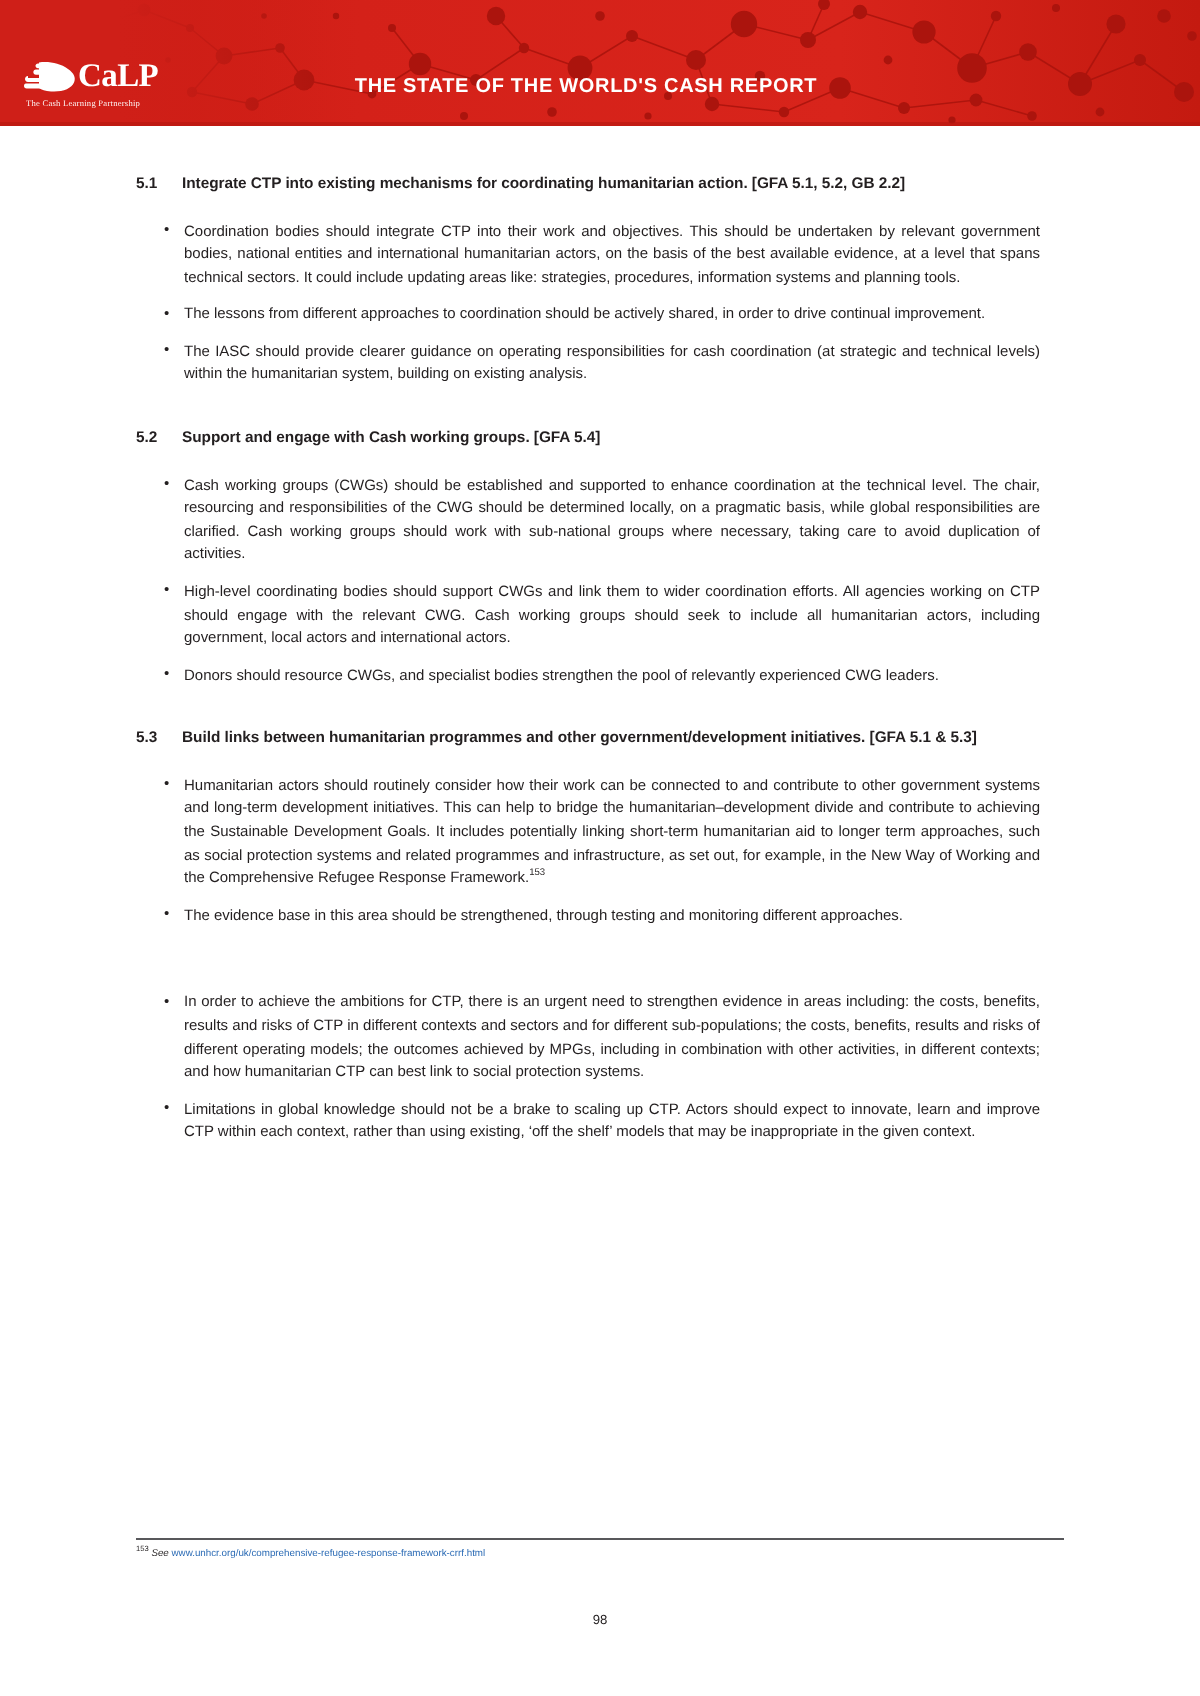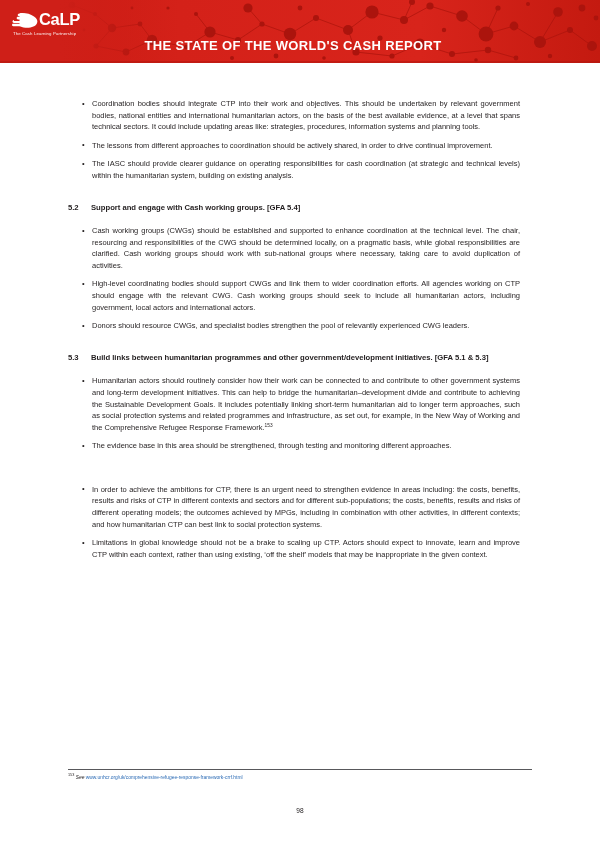--- a/index.html
+++ b/index.html
@@ -43,34 +43,35 @@
     width: 600px; height: 2px;
     background: #b3150f;
     opacity: .55;
   }
   .header-title {
     position: absolute;
     left: 0;
     top: 38px;
     width: 586px;
     text-align: center;
-    font-size: 13px;
+    font-size: 10px;
     letter-spacing: .35px;
     font-weight: 600;
     color: #ffffff;
     white-space: nowrap;
   }
 
   
   .logo {
     position: absolute;
     left: 12px;
-    top: 10px;
+    top: 28px;
     width: 78px;
     height: 30px;
+    font-family: Liberation Serif, serif;
   }
   .logo-mark {
     position: absolute;
     left: 0;
     top: 2px;
     width: 26px;
     height: 17px;
   }
   .logo-word {
     position: absolute;
@@ -321,20 +322,24 @@
     <div class="logo-tag">The Cash Learning Partnership</div>
   </div>
 
   <div class="header-title">THE STATE OF THE WORLD'S CASH REPORT</div>
 </div>
 
 <div class="page">
 
   <div class="content">
 
+    <div class="sec-head tight-top">
+      <span class="num">5.1</span>
+      <span class="txt">Integrate CTP into existing mechanisms for coordinating humanitarian action. [GFA 5.1, 5.2, GB 2.2]</span>
+    </div>
     <ul class="bullets">
       <li>Coordination bodies should integrate CTP into their work and objectives. This should be undertaken by relevant government bodies, national entities and international humanitarian actors, on the basis of the best available evidence, at a level that spans technical sectors. It could include updating areas like: strategies, procedures, information systems and planning tools.</li>
       <li class="nojust">The lessons from different approaches to coordination should be actively shared, in order to drive continual improvement.</li>
       <li>The IASC should provide clearer guidance on operating responsibilities for cash coordination (at strategic and technical levels) within the humanitarian system, building on existing analysis.</li>
     </ul>
 
     <div class="spacer-sec"></div>
 
     <div class="sec-head">
       <span class="num">5.2</span>

